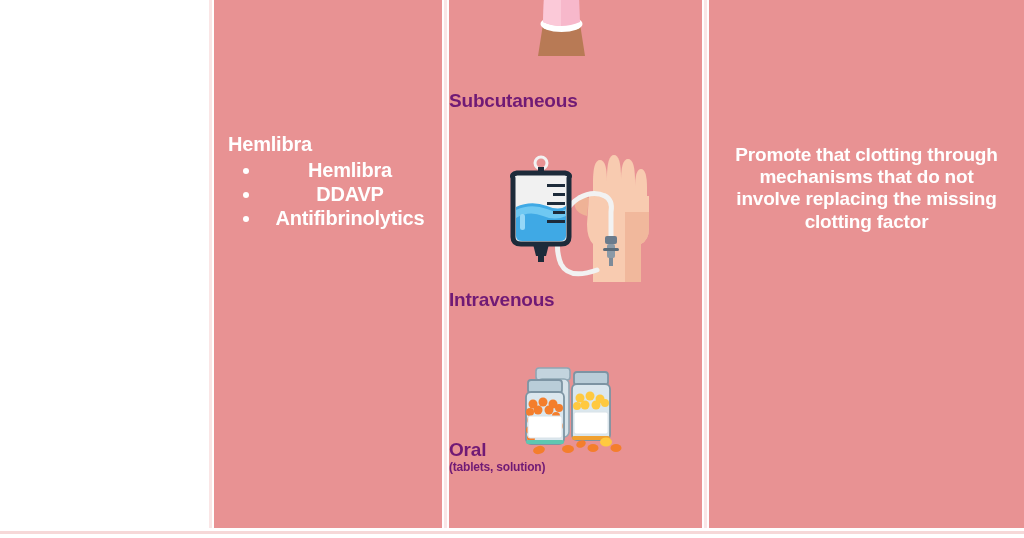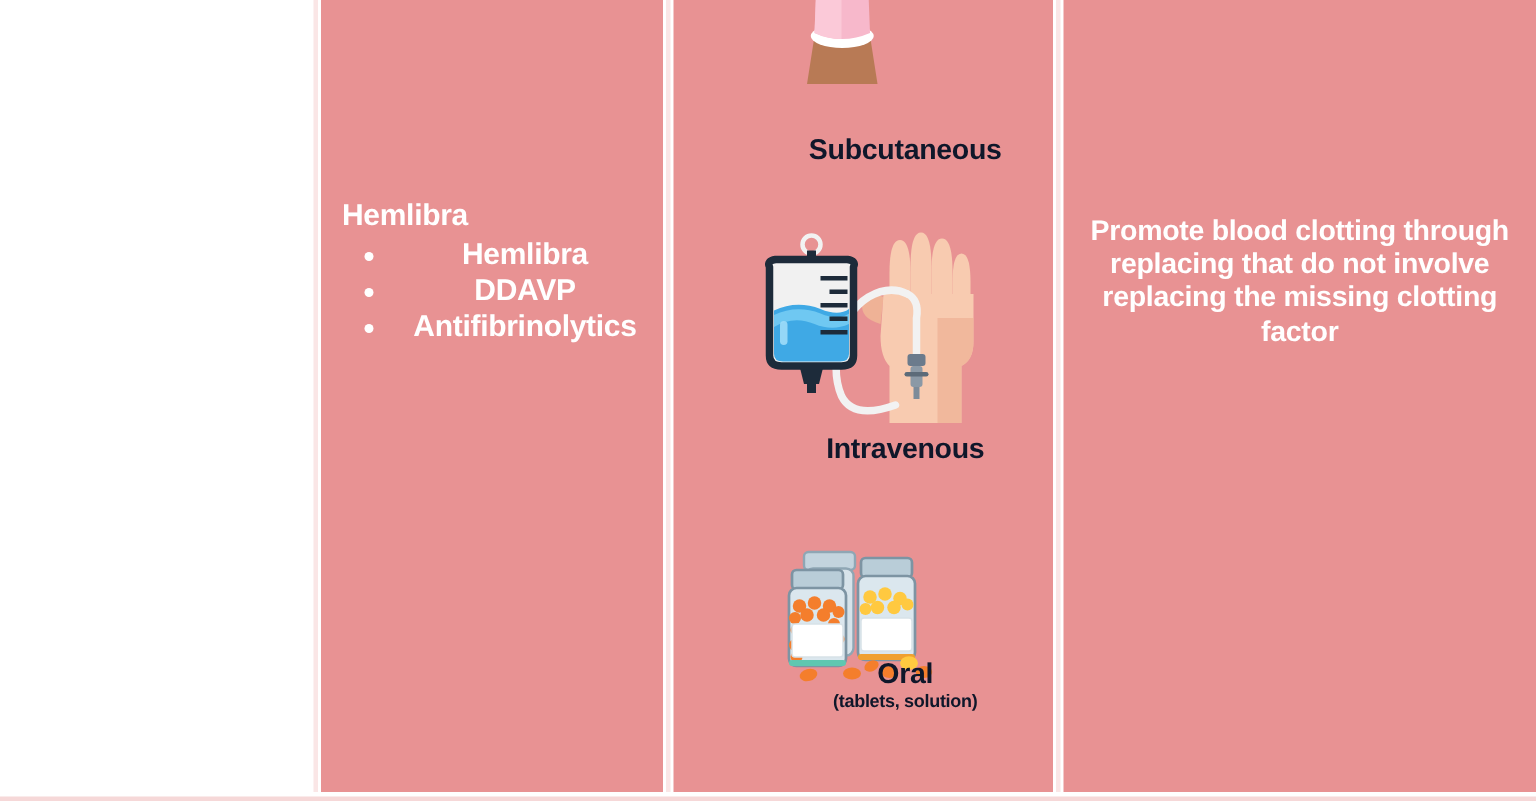--- a/index.html
+++ b/index.html
@@ -118,27 +118,26 @@
     height: 6px;
     border-radius: 50%;
     background: #ffffff;
   }
 
   
   .route-label {
     position: absolute;
     left: 0;
     width: 100%;
-    text-align: center;
-    color: #0f172a;
+    text-align: left;
+    color: #701a75;
     font-weight: bold;
     font-size: 19px;
     letter-spacing: -0.2px;
     line-height: 1.15;
-    padding-left: 28px;
   }
   .rl-sub { top: 90px; }
   .rl-iv  { top: 289px; }
   .rl-oral{ top: 439px; }
   .route-sub-label {
     display: block;
     font-size: 12px;
     font-weight: bold;
   }
 
@@ -316,21 +315,21 @@
       </svg>
     </div>
 
     <div class="route-label rl-oral">
       <span>Oral</span>
       <span class="route-sub-label">(tablets, solution)</span>
     </div>
   </div>
 
   <div class="col col-4">
-    <div class="text-center c4-text">Promote blood clotting through replacing that do not involve replacing the missing clotting factor</div>
+    <div class="text-center c4-text">Promote that clotting through mechanisms that do not involve replacing the missing clotting factor</div>
   </div>
 
   <div class="vdivider vd-1"></div>
   <div class="vdivider vd-2"></div>
   <div class="vdivider vd-3"></div>
   <div class="hdivider"></div>
 
 </div>
 
 </body></html>

